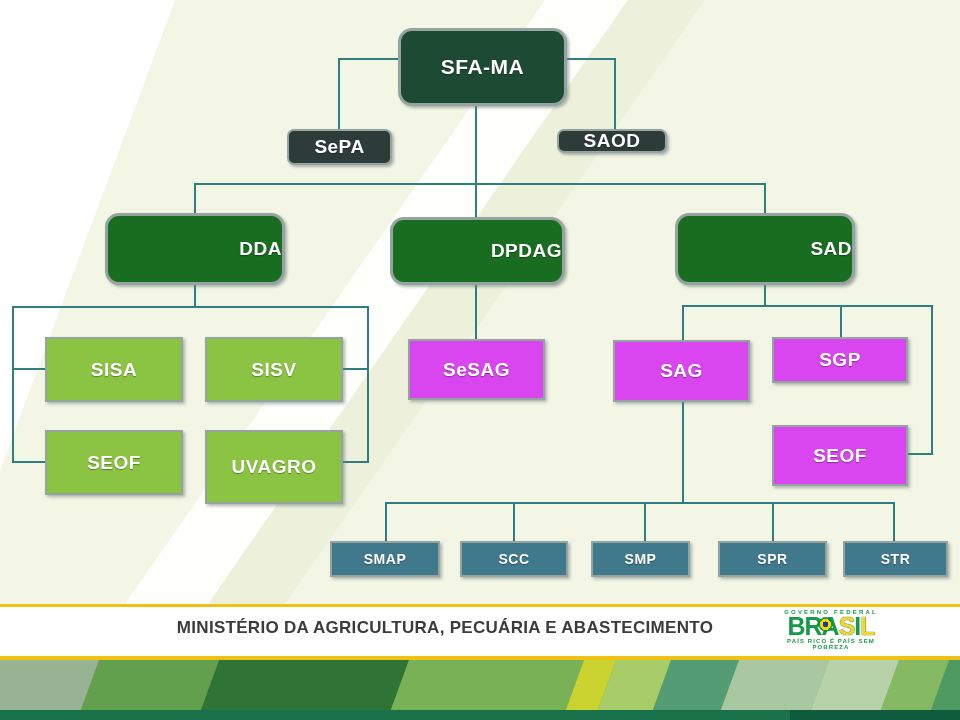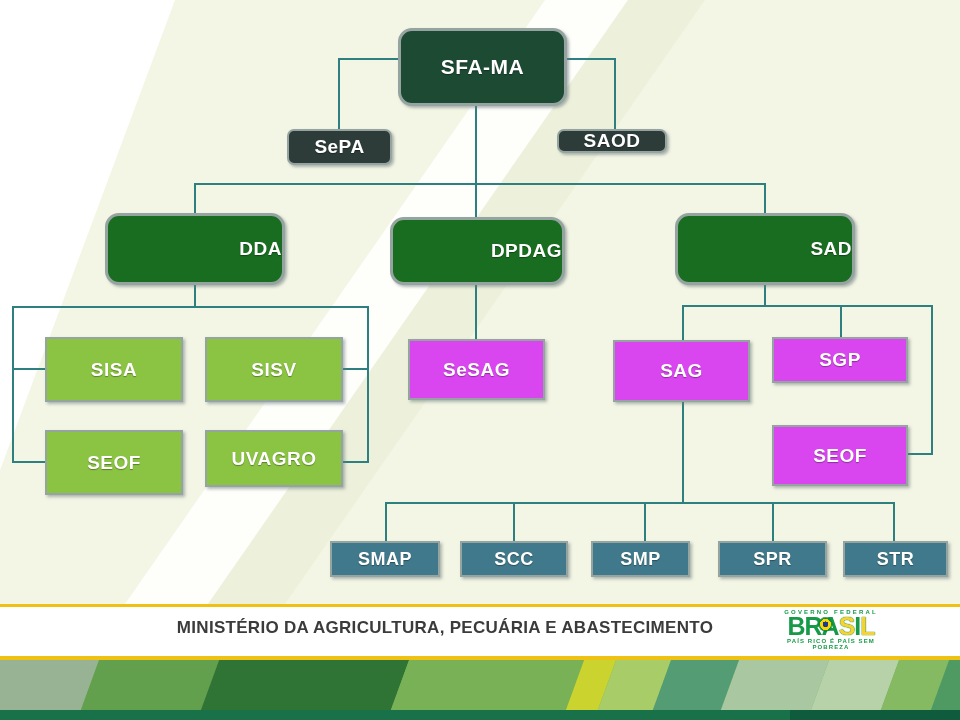--- a/index.html
+++ b/index.html
@@ -22,21 +22,21 @@
   
   .box { position:absolute; display:flex; align-items:center; justify-content:center;
          color:#fff; font-weight:bold; letter-spacing:.5px;
          border:2px solid #95a3a1; box-shadow:2px 2px 3px rgba(110,125,125,.55);
          text-shadow:0 1px 1px rgba(0,0,0,.35); }
   .bx-root { background:#1d4a33; border-radius:14px; font-size:21px; border-width:3px; }
   .bx-adv  { background:#2d3c38; border-radius:7px;  font-size:19px; }
   .bx-div  { background:#186d20; border-radius:14px; font-size:19px; border-width:3px;justify-content:flex-end; }
   .bx-lg   { background:#8bc442; font-size:19px; }
   .bx-em   { background:#d946ef; font-size:19px; }
-  .bx-tl   { background:#40798b; font-size:18px; }
+  .bx-tl   { background:#40798b; font-size:14px; }
 
   
   .gold { position:absolute; left:0; width:960px; background:#eec113; }
   .ministry { position:absolute; left:0; top:618px; width:890px; text-align:center;
               font-size:17px; font-weight:bold; color:#3b3b3b; letter-spacing:.3px; }
   .logo { position:absolute; left:770px; top:607px; width:122px; height:48px; text-align:center; }
   .logo-top { font-size:6px; font-weight:bold; color:#169a47; letter-spacing:2.2px; margin-top:2px; }
   .logo-word { font-size:25px; font-weight:900; letter-spacing:-1px; line-height:22px;
                transform:scaleY(1.05); position:relative; }
   .lg-green  { color:#169a47; }
@@ -123,21 +123,21 @@
 
   <div class="box bx-lg" style="left:45px;top:337px;width:138px;height:65px">
     <span>SISA</span>
   </div>
   <div class="box bx-lg" style="left:205px;top:337px;width:138px;height:65px">
     <span>SISV</span>
   </div>
   <div class="box bx-lg" style="left:45px;top:430px;width:138px;height:65px">
     <span>SEOF</span>
   </div>
-  <div class="box bx-lg" style="left:205px;top:430px;width:138px;height:57px">
+  <div class="box bx-lg" style="left:205px;top:430px;width:138px;height:74px">
     <span>UVAGRO</span>
   </div>
 
   <div class="box bx-em" style="left:408px;top:339px;width:137px;height:61px">
     <span>SeSAG</span>
   </div>
 
   <div class="box bx-em" style="left:613px;top:340px;width:137px;height:62px">
     <span>SAG</span>
   </div>

